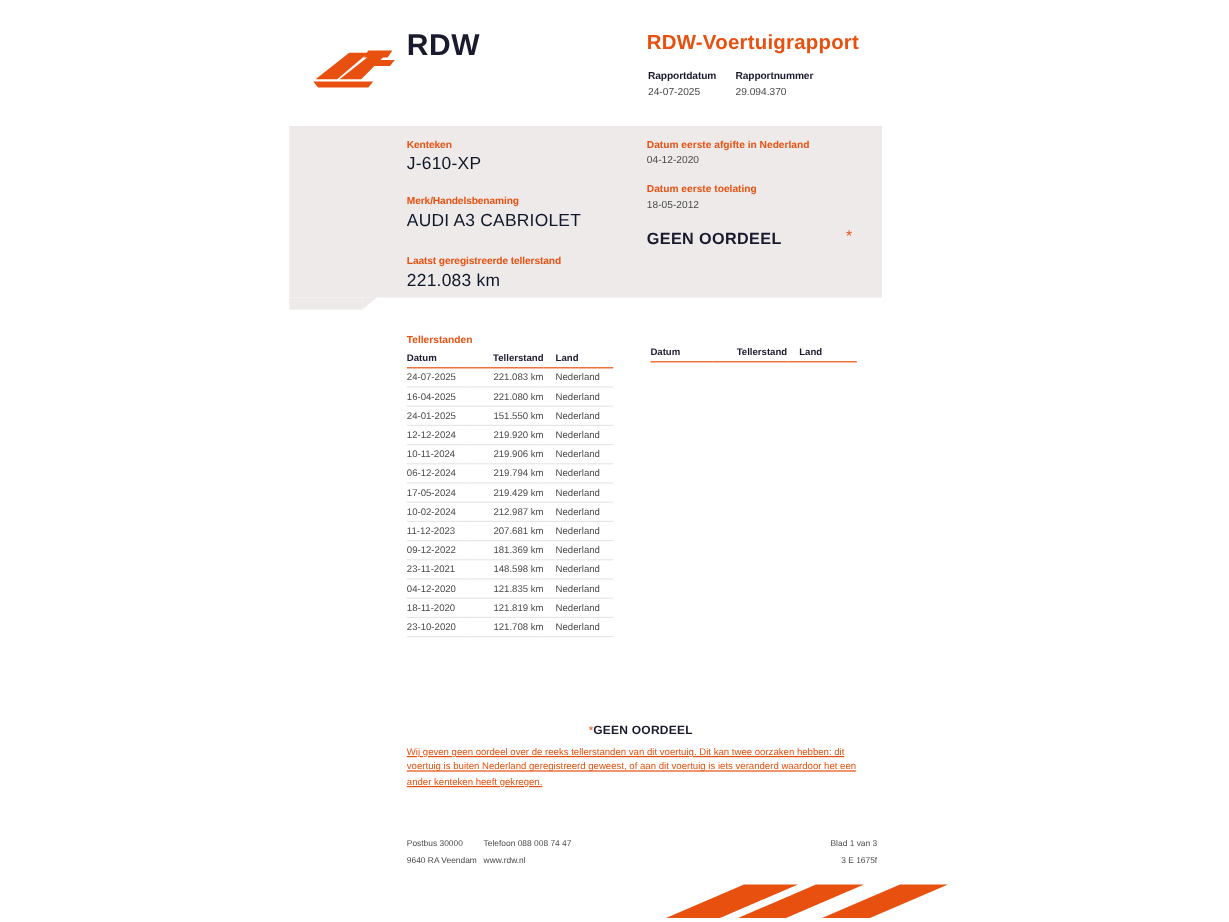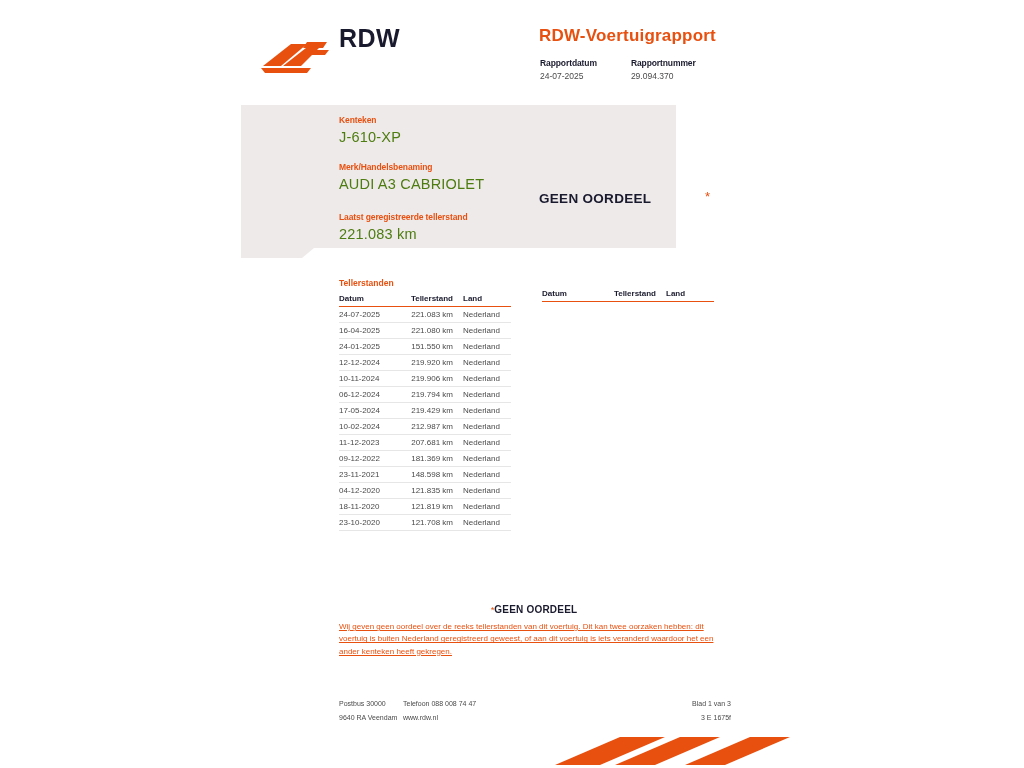--- a/index.html
+++ b/index.html
@@ -53,42 +53,42 @@
     font-size: 17px;
     font-weight: bold;
     color: #e8500f;
     letter-spacing: 0.2px;
   }
   .meta-block {
     position: absolute;
     left: 299px;
     top: 40px;
     display: flex;
-    gap: 34px;
+    gap: 16px;
   }
   .meta-item .meta-label {
     font-size: 8.5px;
     font-weight: bold;
     color: #1a1a2e;
     letter-spacing: -0.1px;
     white-space: nowrap;
   }
   .meta-item .meta-value {
     font-size: 8.5px;
     color: #4a4a4a;
     margin-top: 3px;
     white-space: nowrap;
   }
 
   
   .panel {
     position: absolute;
     top: 105px;
     left: 241px;
-    width: 435px;
+    width: 494px;
     height: 143px;
     background: #eeeaea;
   }
   .panel-notch {
     position: absolute;
     top: 248px;
     left: 241px;
     width: 483px;
     height: 10px;
   }
@@ -111,21 +111,21 @@
   }
 
   .field-label {
     font-size: 8.5px;
     font-weight: bold;
     color: #e8500f;
     letter-spacing: -0.1px;
   }
   .field-value-big {
     font-size: 14.5px;
-    color: #4d7c0f;
+    color: #0f172a;
     margin-top: 4px;
     letter-spacing: 0.2px;
   }
   .field-sub-label {
     font-size: 8.5px;
     font-weight: bold;
     color: #e8500f;
   }
   .field-sub-value {
     font-size: 8.5px;
@@ -314,20 +314,28 @@
   <div class="panel">
     <div class="panel-col-left">
       <div class="field-label">Kenteken</div>
       <div class="field-value-big">J-610-XP</div>
       <div class="gap-block">
         <div class="field-label">Merk/Handelsbenaming</div>
         <div class="field-value-big">AUDI A3 CABRIOLET</div>
       </div>
     </div>
 
+    <div class="panel-col-right">
+      <div class="field-sub-label">Datum eerste afgifte in Nederland</div>
+      <div class="field-sub-value">04-12-2020</div>
+      <div class="gap-block-sm">
+        <div class="field-sub-label">Datum eerste toelating</div>
+        <div class="field-sub-value">18-05-2012</div>
+      </div>
+    </div>
 
     <div class="verdict">GEEN OORDEEL</div>
     <div class="verdict-star">*</div>
 
     <div class="odo-block">
       <div class="field-label">Laatst geregistreerde tellerstand</div>
       <div class="field-value-big">221.083 km</div>
     </div>
   </div>
 

